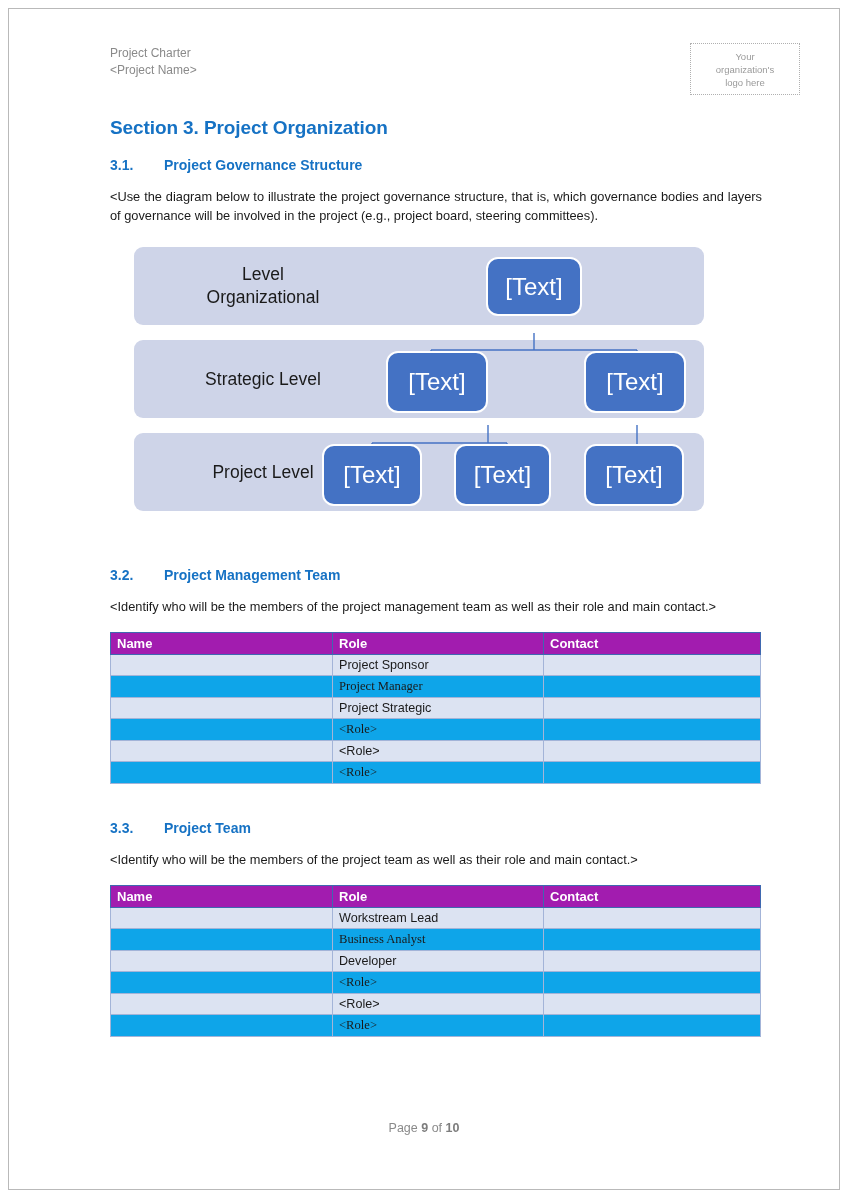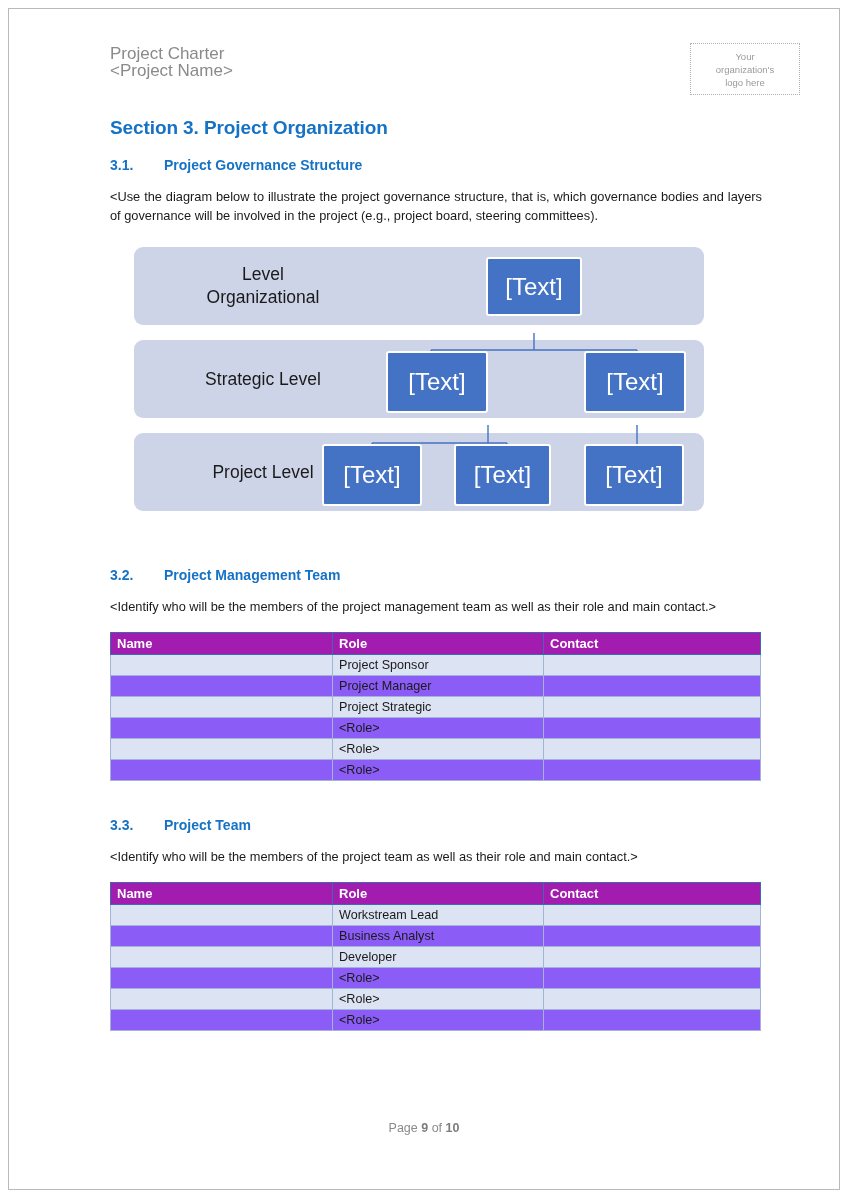--- a/index.html
+++ b/index.html
@@ -35,21 +35,21 @@
   
   .doc-header {
     position: relative;
     height: 62px;
   }
   .doc-header-lines {
     position: absolute;
     left: 8px;
     top: 0;
     color: #8a8a8a;
-    font-size: 17px;
+    font-size: 12px;
     line-height: 17px;
   }
   .logo-box {
     position: absolute;
     right: -38px;
     top: -2px;
     width: 110px;
     height: 52px;
     border: 1px dotted #b0b0b0;
     display: flex;
@@ -113,21 +113,21 @@
     width: 210px;
     text-align: center;
     color: #1a1a1a;
     font-size: 17.5px;
     line-height: 23px;
   }
   .node {
     position: absolute;
     background: #4472c4;
     border: 2px solid #ffffff;
-    border-radius: 3px;
+    border-radius: 12px;
     color: #ffffff;
     font-size: 24px;
     display: flex;
     align-items: center;
     justify-content: center;
     box-sizing: border-box;
   }
   .connectors {
     position: absolute;
     left: 0;
@@ -158,21 +158,22 @@
     padding: 3px 6px;
     border: 1px solid #a3b4d8;
     height: 14px;
     color: #1a1a1a;
     margin-top: 40px;
   }
   table.role-table tr.alt td {
     background: #dce3f2;
   }
   table.role-table tr.plain td {
-    background: #8b5cf6;
+    background: #0ea5e9;
+    font-family: Liberation Serif, serif;
   }
   .col-name  { width: 222px; }
   .col-role  { width: 211px; }
   .col-contact { width: 217px; }
 
   
   .doc-footer {
     position: absolute;
     left: 0;
     right: 0;

